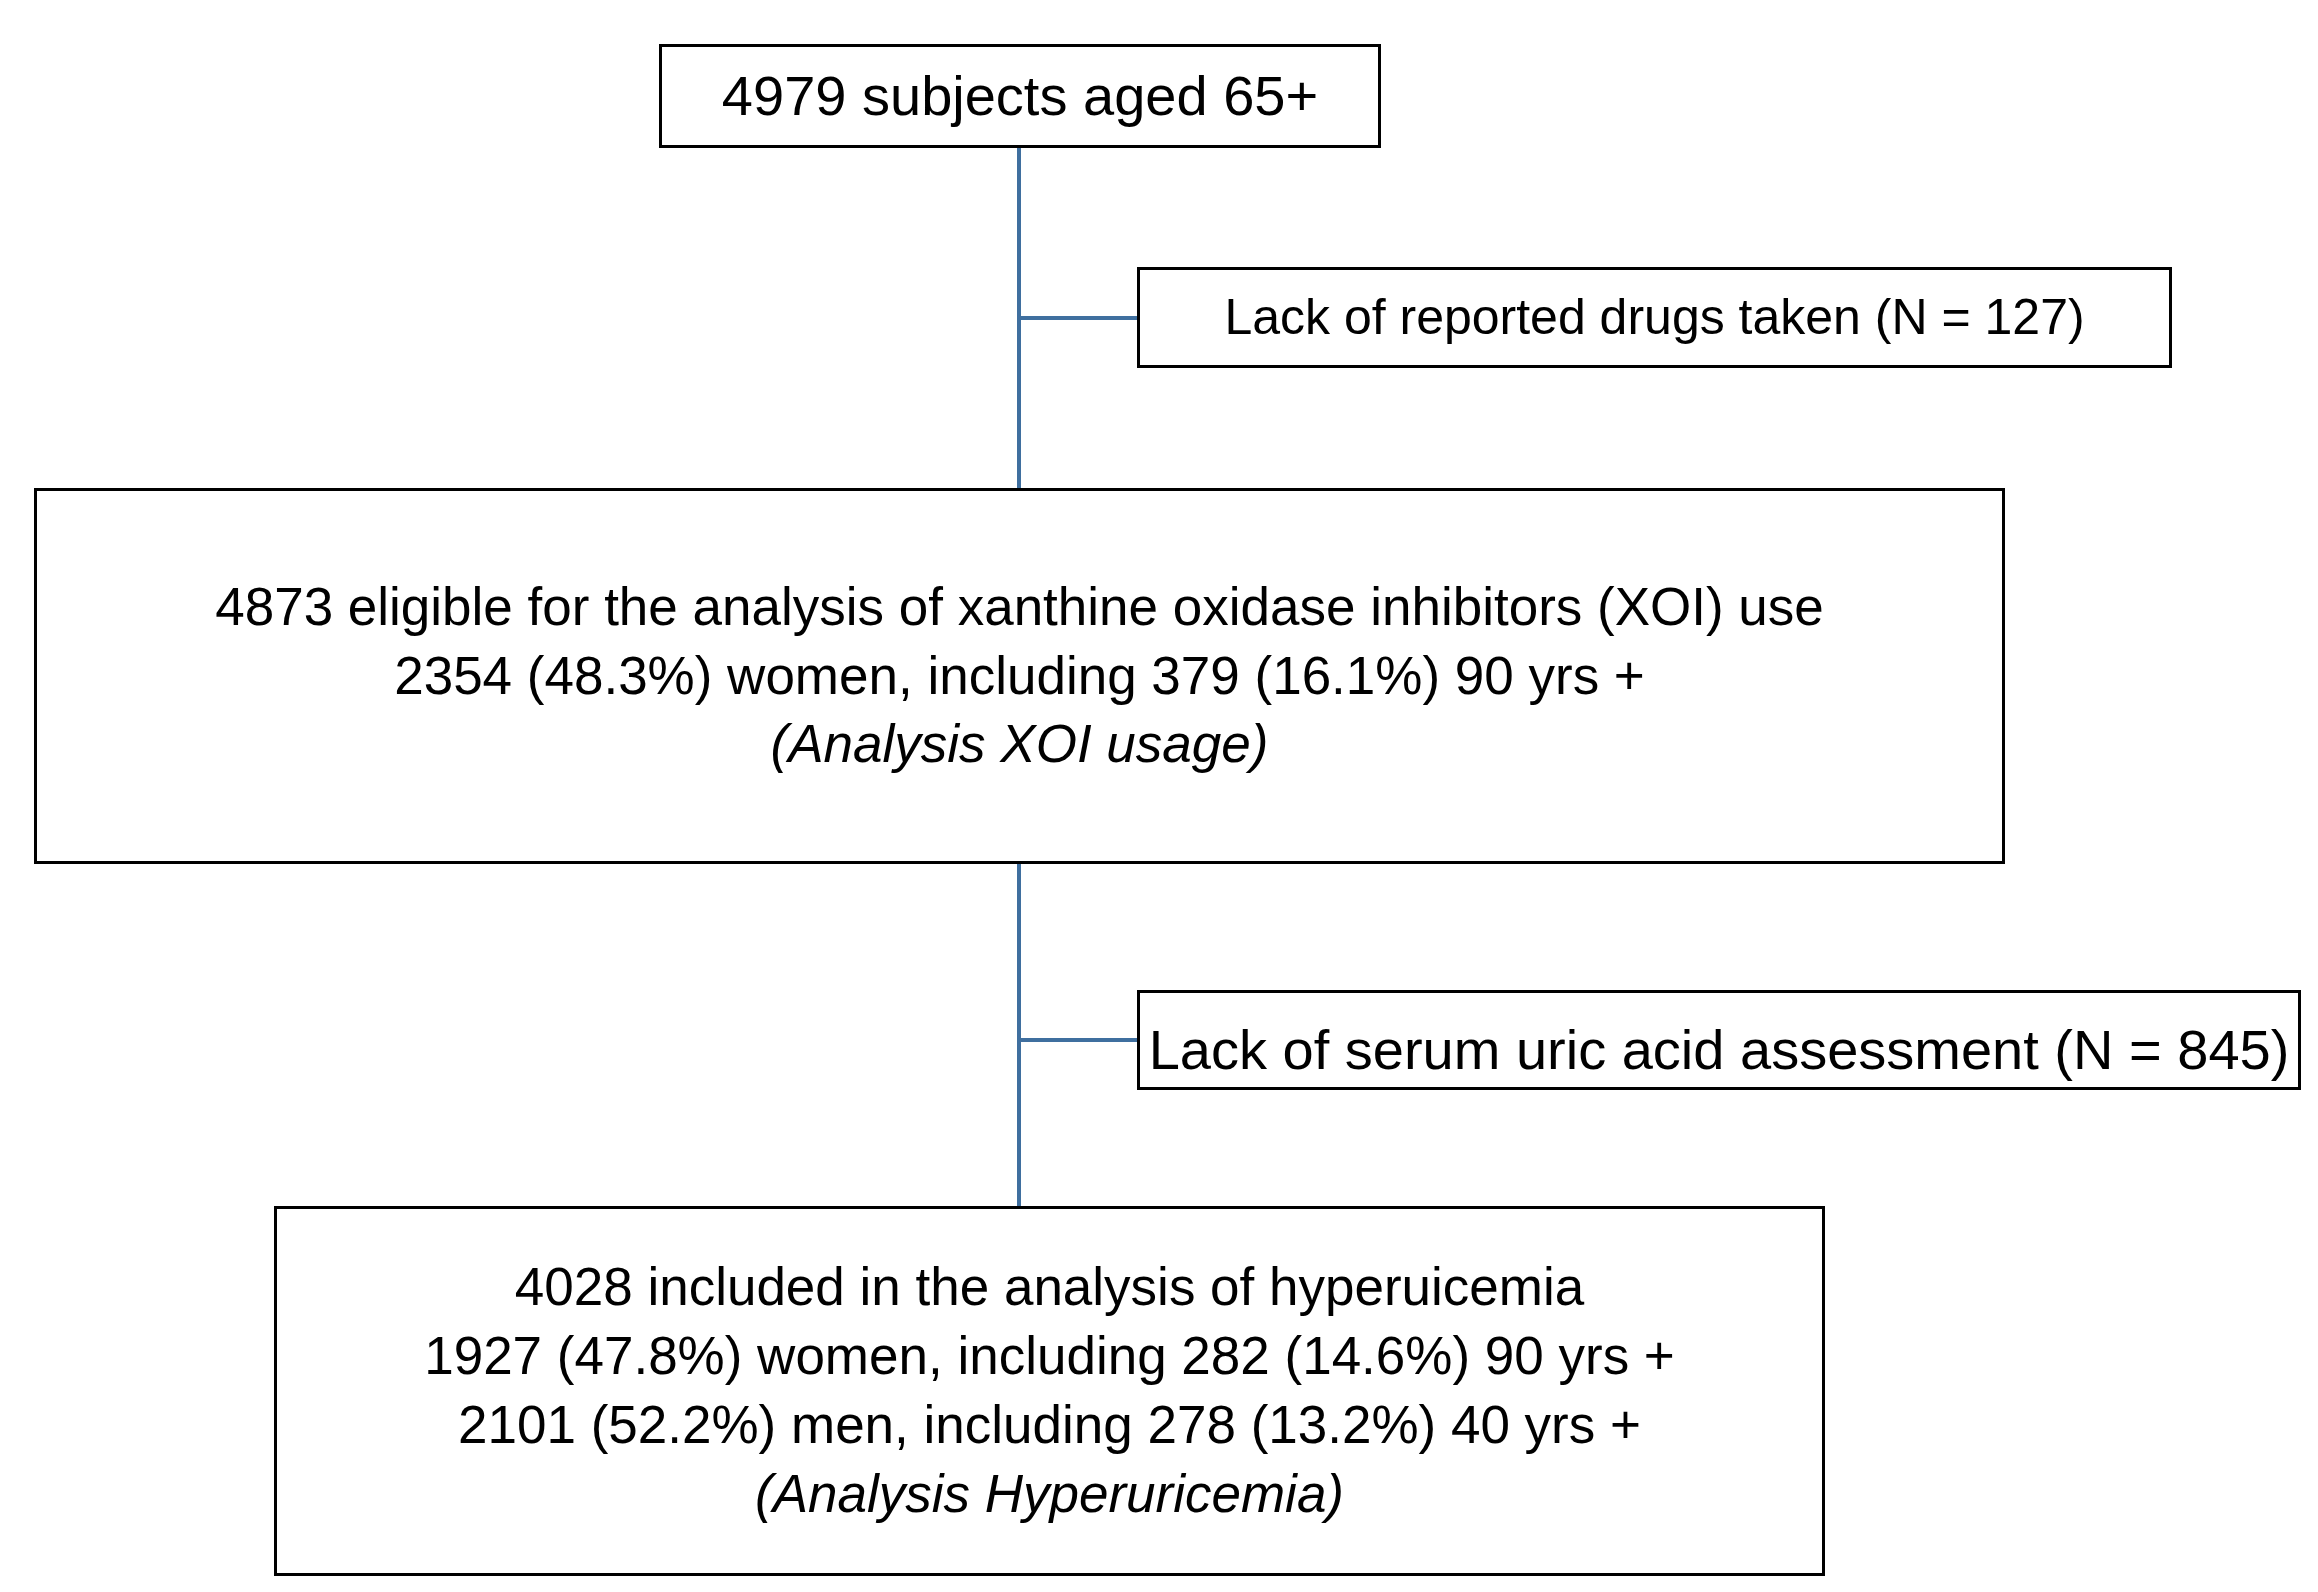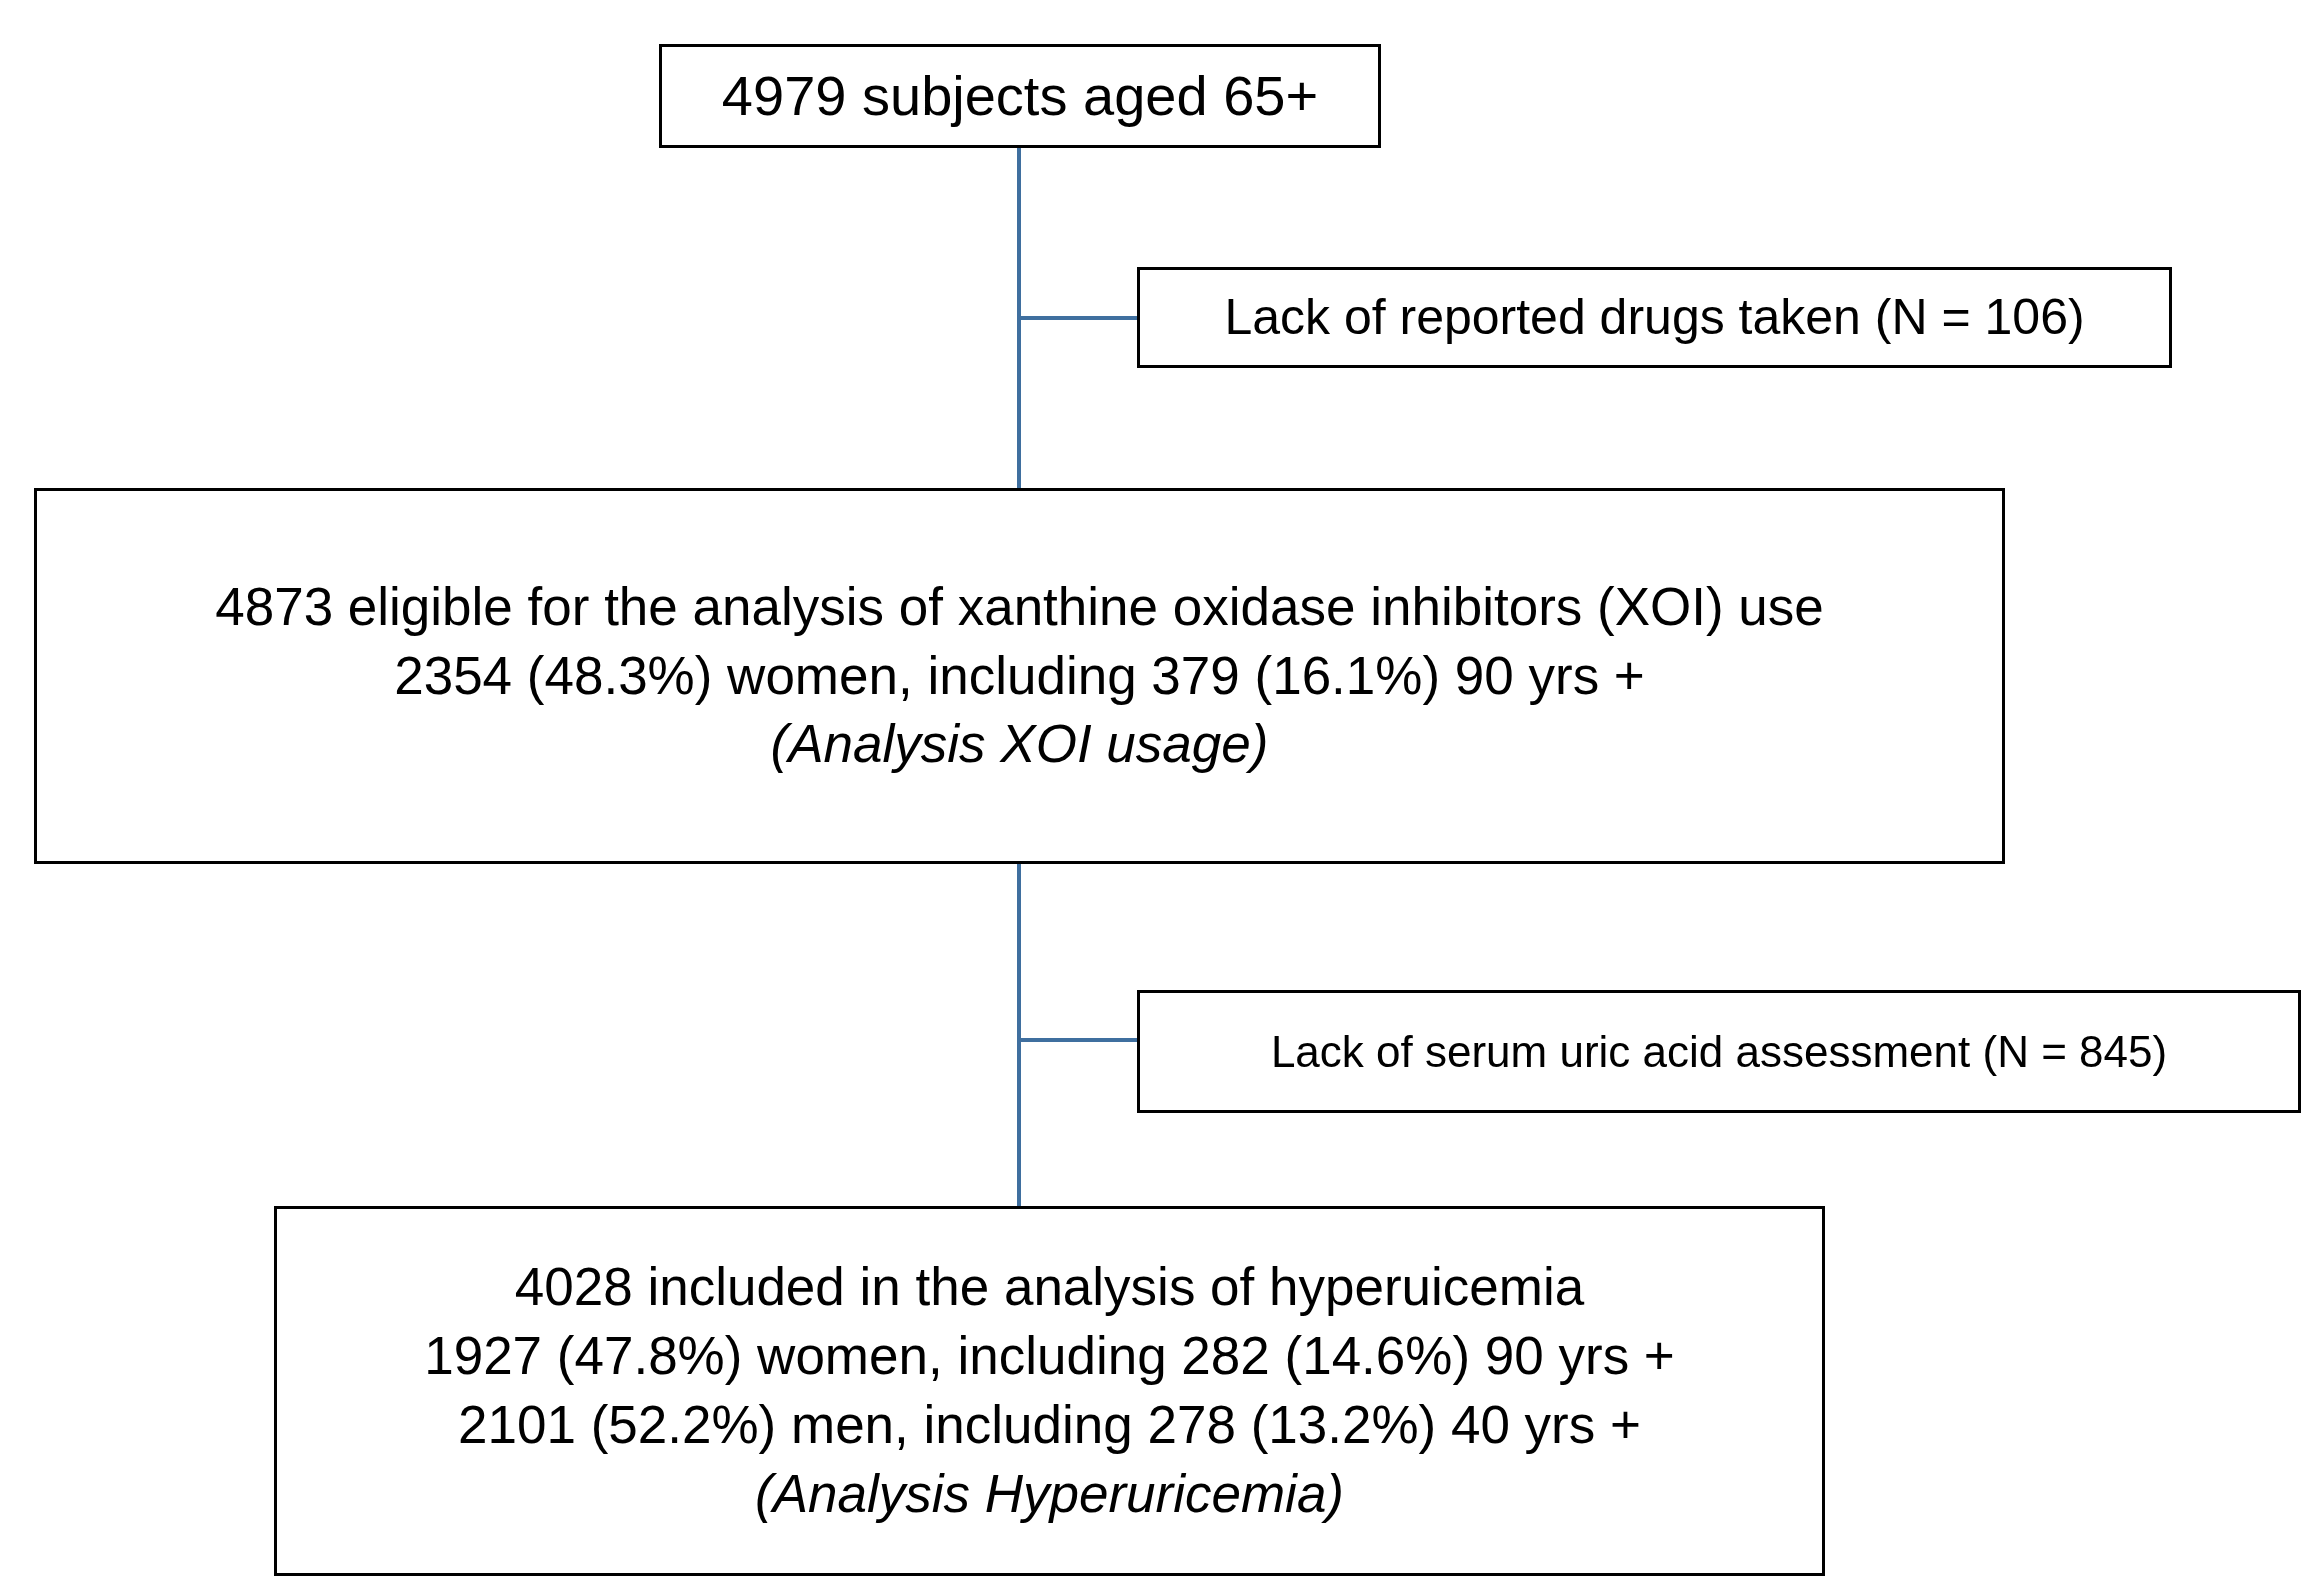--- a/index.html
+++ b/index.html
@@ -59,22 +59,23 @@
     top: 488px;
     width: 1971px;
     height: 376px;
     font-size: 53px;
   }
   
   #node-excl2 {
     left: 1137px;
     top: 990px;
     width: 1164px;
-    height: 123px;
-    font-size: 44px;
+    height: 100px;
+    font-size: 56px;
+    justify-content: flex-end;
   }
   
   #node-bottom {
     left: 244px;
     top: 1206px;
     width: 1551px;
     height: 370px;
     font-size: 53px;
     margin-left: 30px;
   }
@@ -104,21 +105,21 @@
   <div class="vline" id="v-top-mid"></div>
   <div class="hline" id="h-excl1"></div>
   <div class="vline" id="v-mid-bot"></div>
   <div class="hline" id="h-excl2"></div>
 
   <div class="node" id="node-top">
     <span class="line">4979 subjects aged 65+</span>
   </div>
 
   <div class="node" id="node-excl1">
-    <span class="line">Lack of reported drugs taken (N = 106)</span>
+    <span class="line">Lack of reported drugs taken (N = 127)</span>
   </div>
 
   <div class="node" id="node-mid">
     <span class="line">4873 eligible for the analysis of xanthine oxidase inhibitors (XOI) use</span>
     <span class="line">2354 (48.3%) women, including 379 (16.1%) 90 yrs +</span>
     <span class="line ital">(Analysis XOI usage)</span>
   </div>
 
   <div class="node" id="node-excl2">
     <span class="line">Lack of serum uric acid assessment (N = 845)</span>

